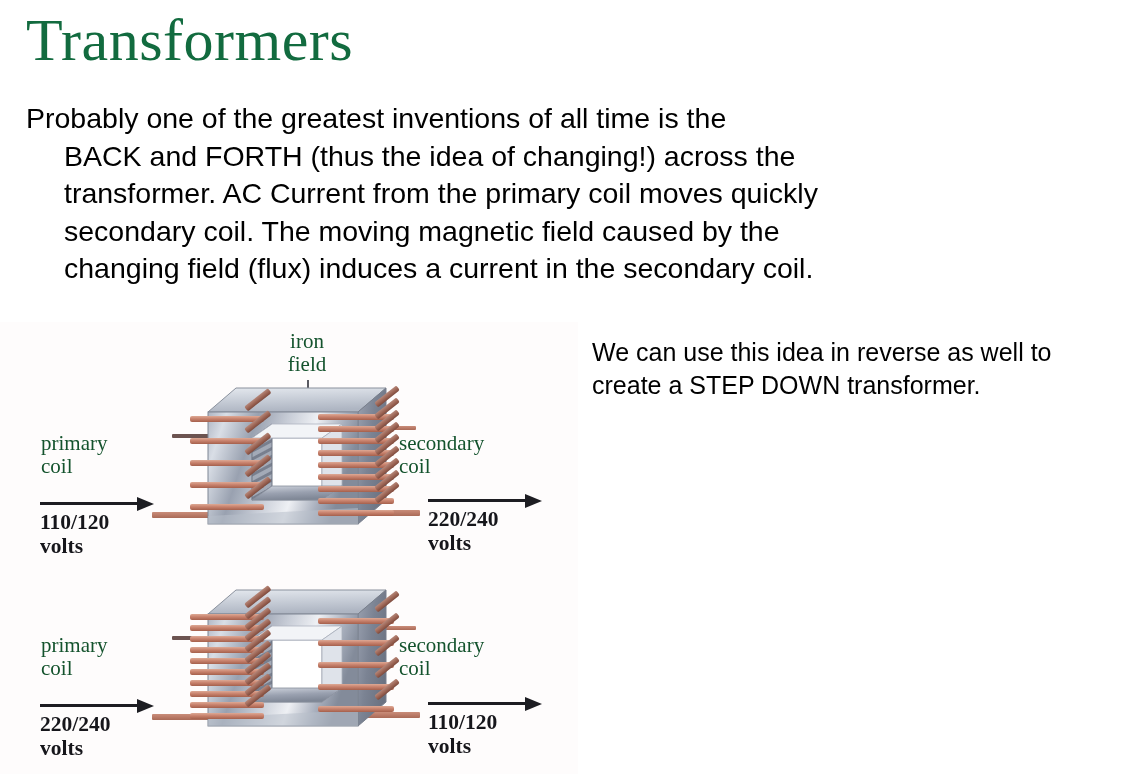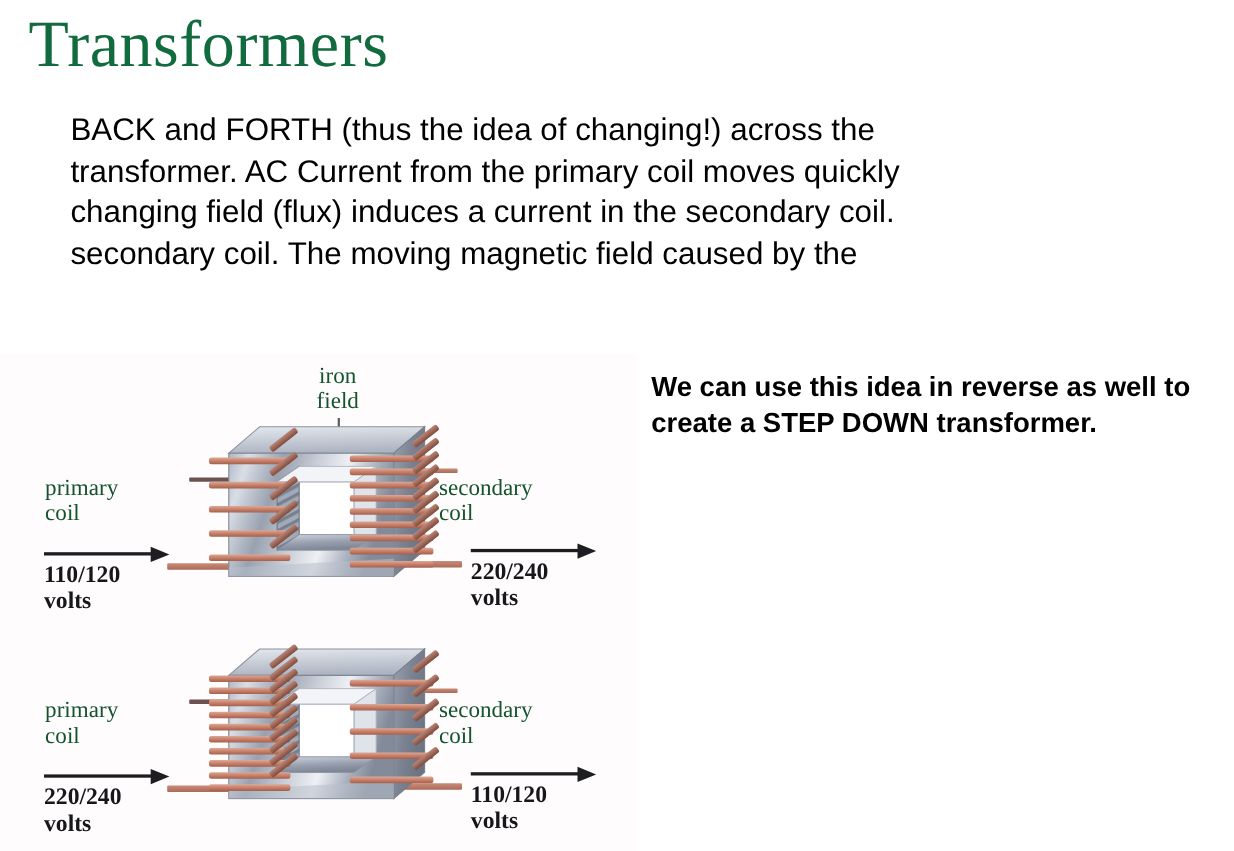--- a/index.html
+++ b/index.html
@@ -161,24 +161,25 @@
     border-radius: 2px;
     transform-origin: left center;
   }
 </style>
 </head>
 <body>
 
 <div id="slide-title">Transformers</div>
 
 <div id="intro-paragraph">
+  <span class="first">Probably one of the greatest inventions of all time is the</span>
   <span class="ind">BACK and FORTH (thus the idea of changing!) across the</span>
   <span class="ind">transformer. AC Current from the primary coil moves quickly</span>
+  <span class="ind">secondary coil. The moving magnetic field caused by the</span>
   <span class="ind">changing field (flux) induces a current in the secondary coil.</span>
-  <span class="ind">secondary coil. The moving magnetic field caused by the</span>
 </div>
 
 <div id="diagram-panel">
 
   <div class="transformer-figure fig-top">
 
     <div class="label-serif label-center" style="left:272px; top:8px; width:70px;">
       <span>iron</span><br>
       <span>field</span>
     </div>
@@ -423,14 +424,14 @@
     <div class="label-serif label-bold" style="left:428px; top:162px;">
       <span>110/120</span><br>
       <span>volts</span>
     </div>
   </div>
 </div>
 
 <div style="position:absolute; left:592px; top:336px; width:524px;
             font-size:25px; line-height:32.5px; color:#000000;
             font-family:'Liberation Sans', sans-serif;">
-  <p style="margin:0;font-weight:bold;">We can use this idea in reverse as well to create a STEP DOWN transformer.</p>
+  <p style="margin:0;">We can use this idea in reverse as well to create a STEP DOWN transformer.</p>
 </div>
 
 </body></html>

